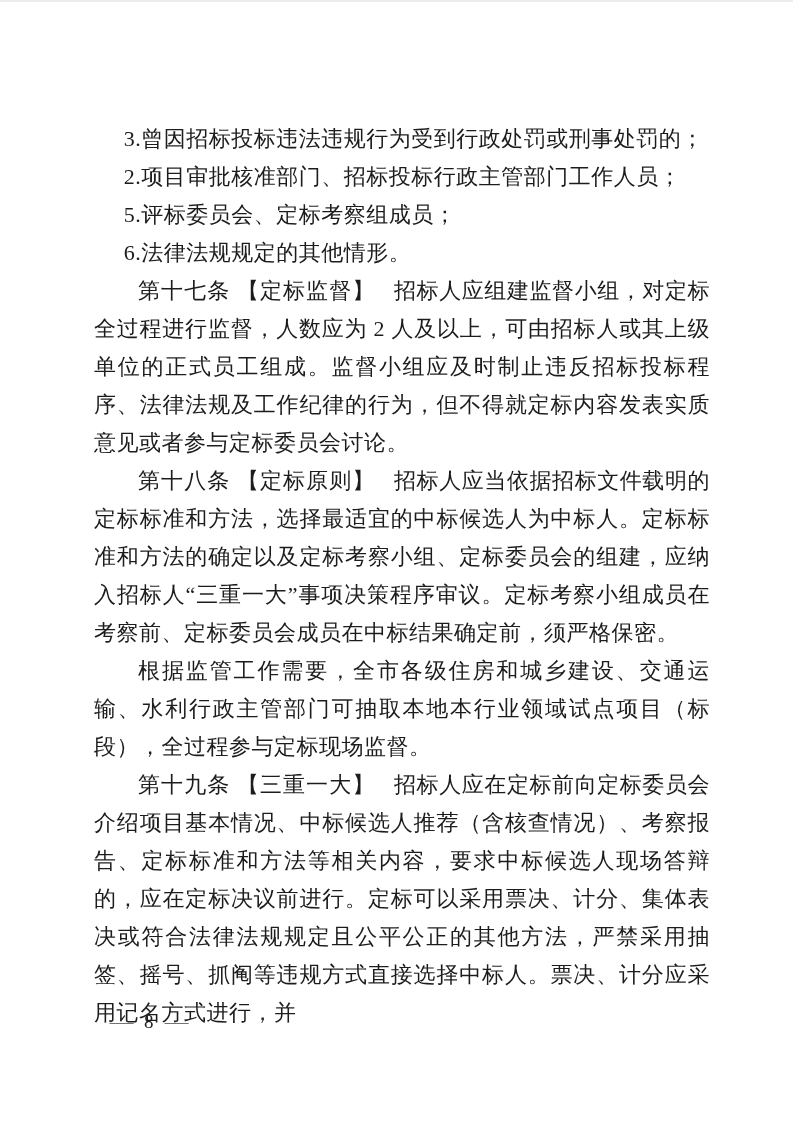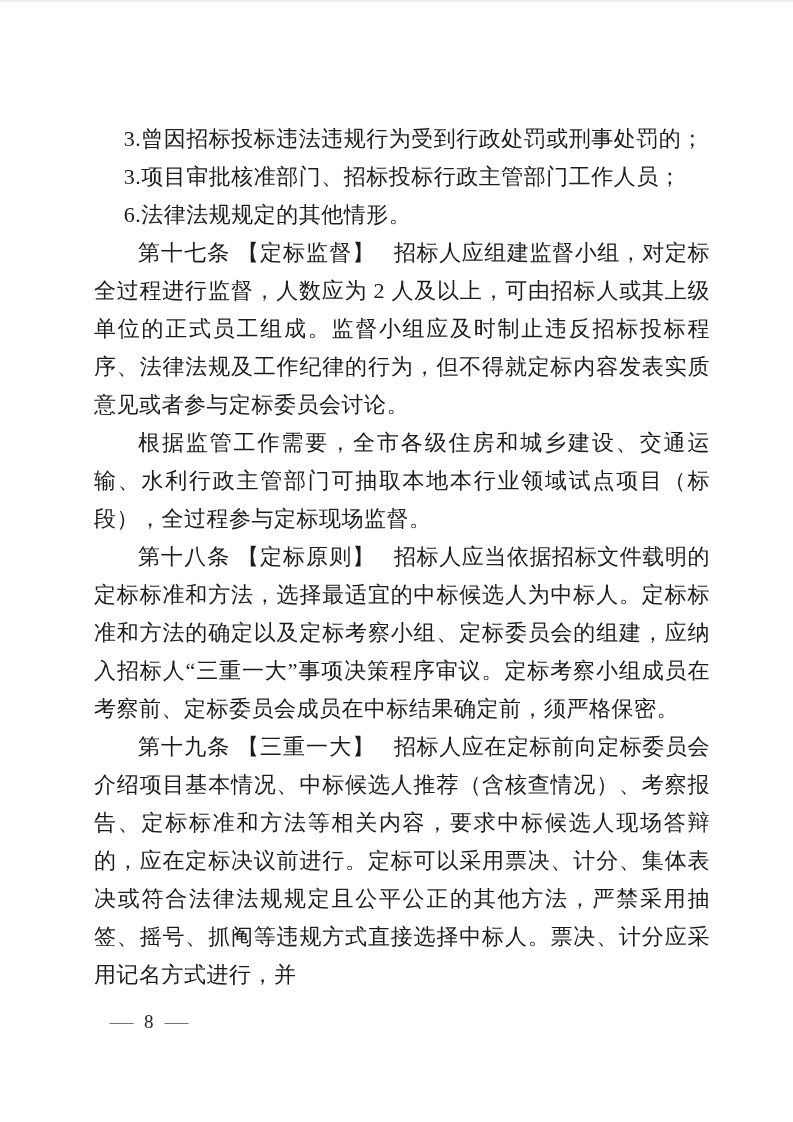--- a/index.html
+++ b/index.html
@@ -72,28 +72,29 @@
   }
 </style>
 </head>
 <body>
 
 <div class="scan-edge"></div>
 
 <div class="content">
 
   <p class="li">3.曾因招标投标违法违规行为受到行政处罚或刑事处罚的；</p>
-  <p class="li">3.项目审批核准部门、招标投标行政主管部门工作人员；</p>
+  <p class="li">2.项目审批核准部门、招标投标行政主管部门工作人员；</p>
+  <p class="li">5.评标委员会、定标考察组成员；</p>
   <p class="li">6.法律法规规定的其他情形。</p>
 
   <p class="para"><b class="art-title">第十七条 【定标监督】</b><span class="art-body">招标人应组建监督小组，对定标全过程进行监督，人数应为 2 人及以上，可由招标人或其上级单位的正式员工组成。监督小组应及时制止违反招标投标程序、法律法规及工作纪律的行为，但不得就定标内容发表实质意见或者参与定标委员会讨论。</span></p>
 
+  <p class="para"><b class="art-title">第十八条 【定标原则】</b><span class="art-body">招标人应当依据招标文件载明的定标标准和方法，选择最适宜的中标候选人为中标人。定标标准和方法的确定以及定标考察小组、定标委员会的组建，应纳入招标人“三重一大”事项决策程序审议。定标考察小组成员在考察前、定标委员会成员在中标结果确定前，须严格保密。</span></p>
+
   <p class="para"><span class="art-body">根据监管工作需要，全市各级住房和城乡建设、交通运输、水利行政主管部门可抽取本地本行业领域试点项目（标段），全过程参与定标现场监督。</span></p>
-
-  <p class="para"><b class="art-title">第十八条 【定标原则】</b><span class="art-body">招标人应当依据招标文件载明的定标标准和方法，选择最适宜的中标候选人为中标人。定标标准和方法的确定以及定标考察小组、定标委员会的组建，应纳入招标人“三重一大”事项决策程序审议。定标考察小组成员在考察前、定标委员会成员在中标结果确定前，须严格保密。</span></p>
 
   <p class="para"><b class="art-title">第十九条 【三重一大】</b><span class="art-body">招标人应在定标前向定标委员会介绍项目基本情况、中标候选人推荐（含核查情况）、考察报告、定标标准和方法等相关内容，要求中标候选人现场答辩的，应在定标决议前进行。定标可以采用票决、计分、集体表决或符合法律法规规定且公平公正的其他方法，严禁采用抽签、摇号、抓阄等违规方式直接选择中标人。票决、计分应采用记名方式进行，并</span></p>
 
 </div>
 
 <div class="footer">
   <span class="dash">—</span>
   <span class="num">8</span>
   <span class="dash">—</span>
 </div>

